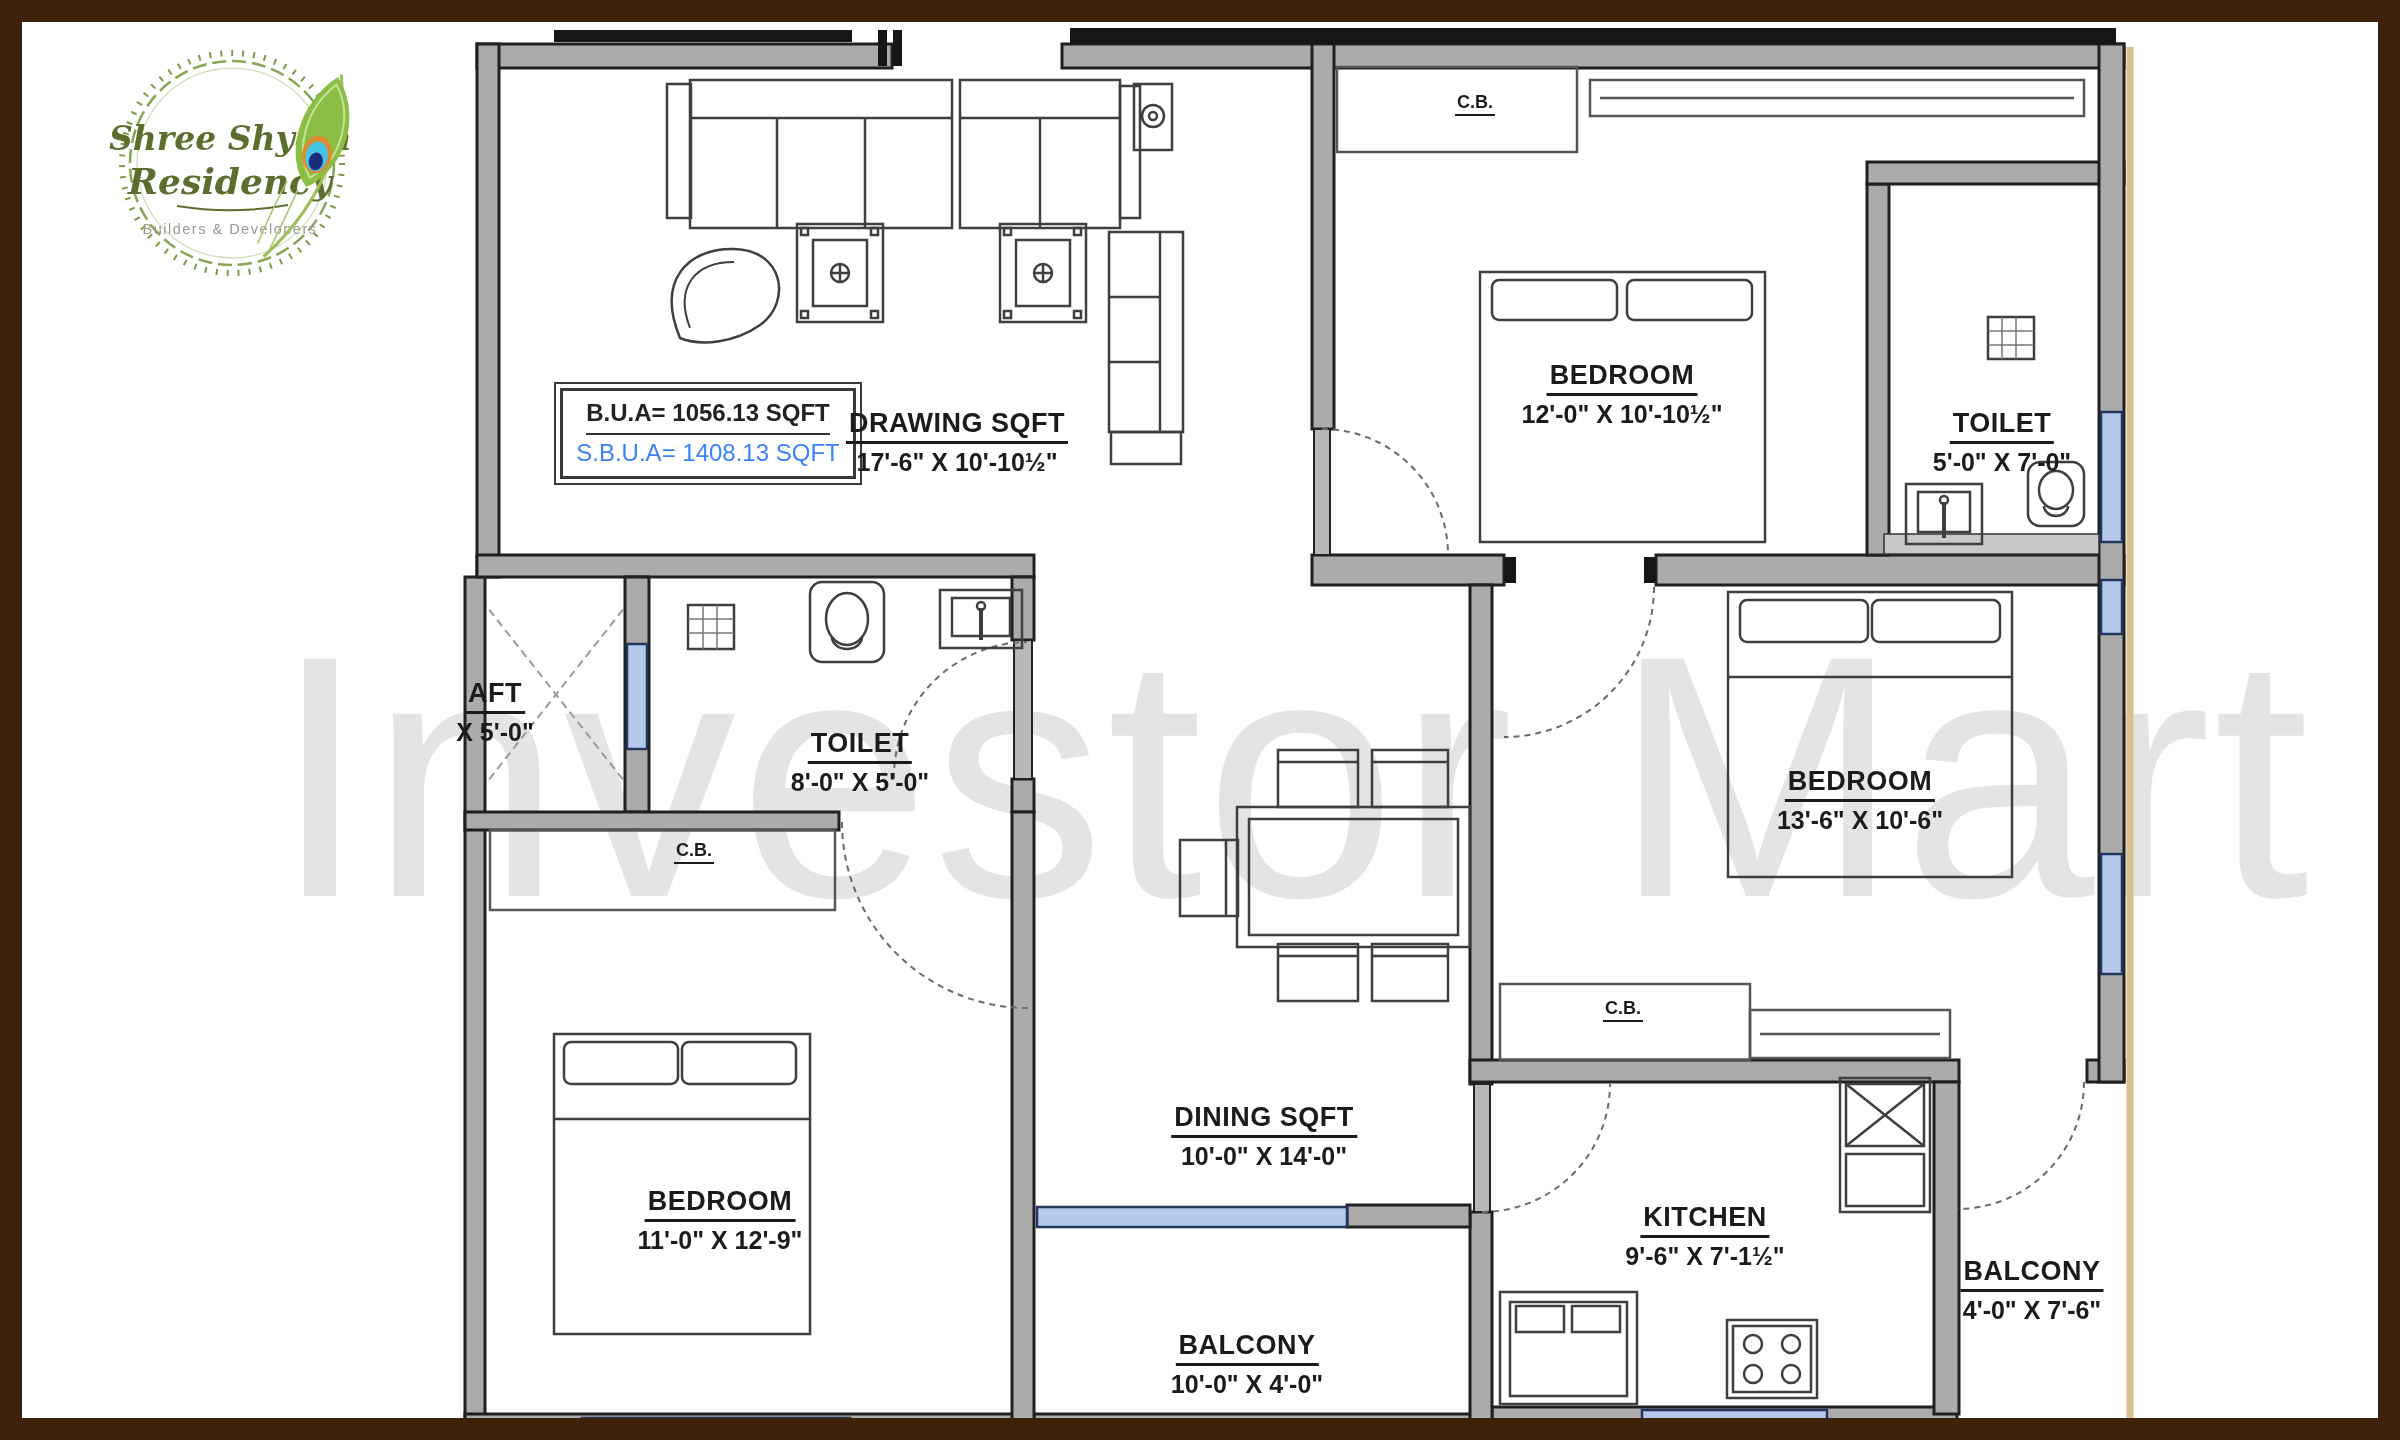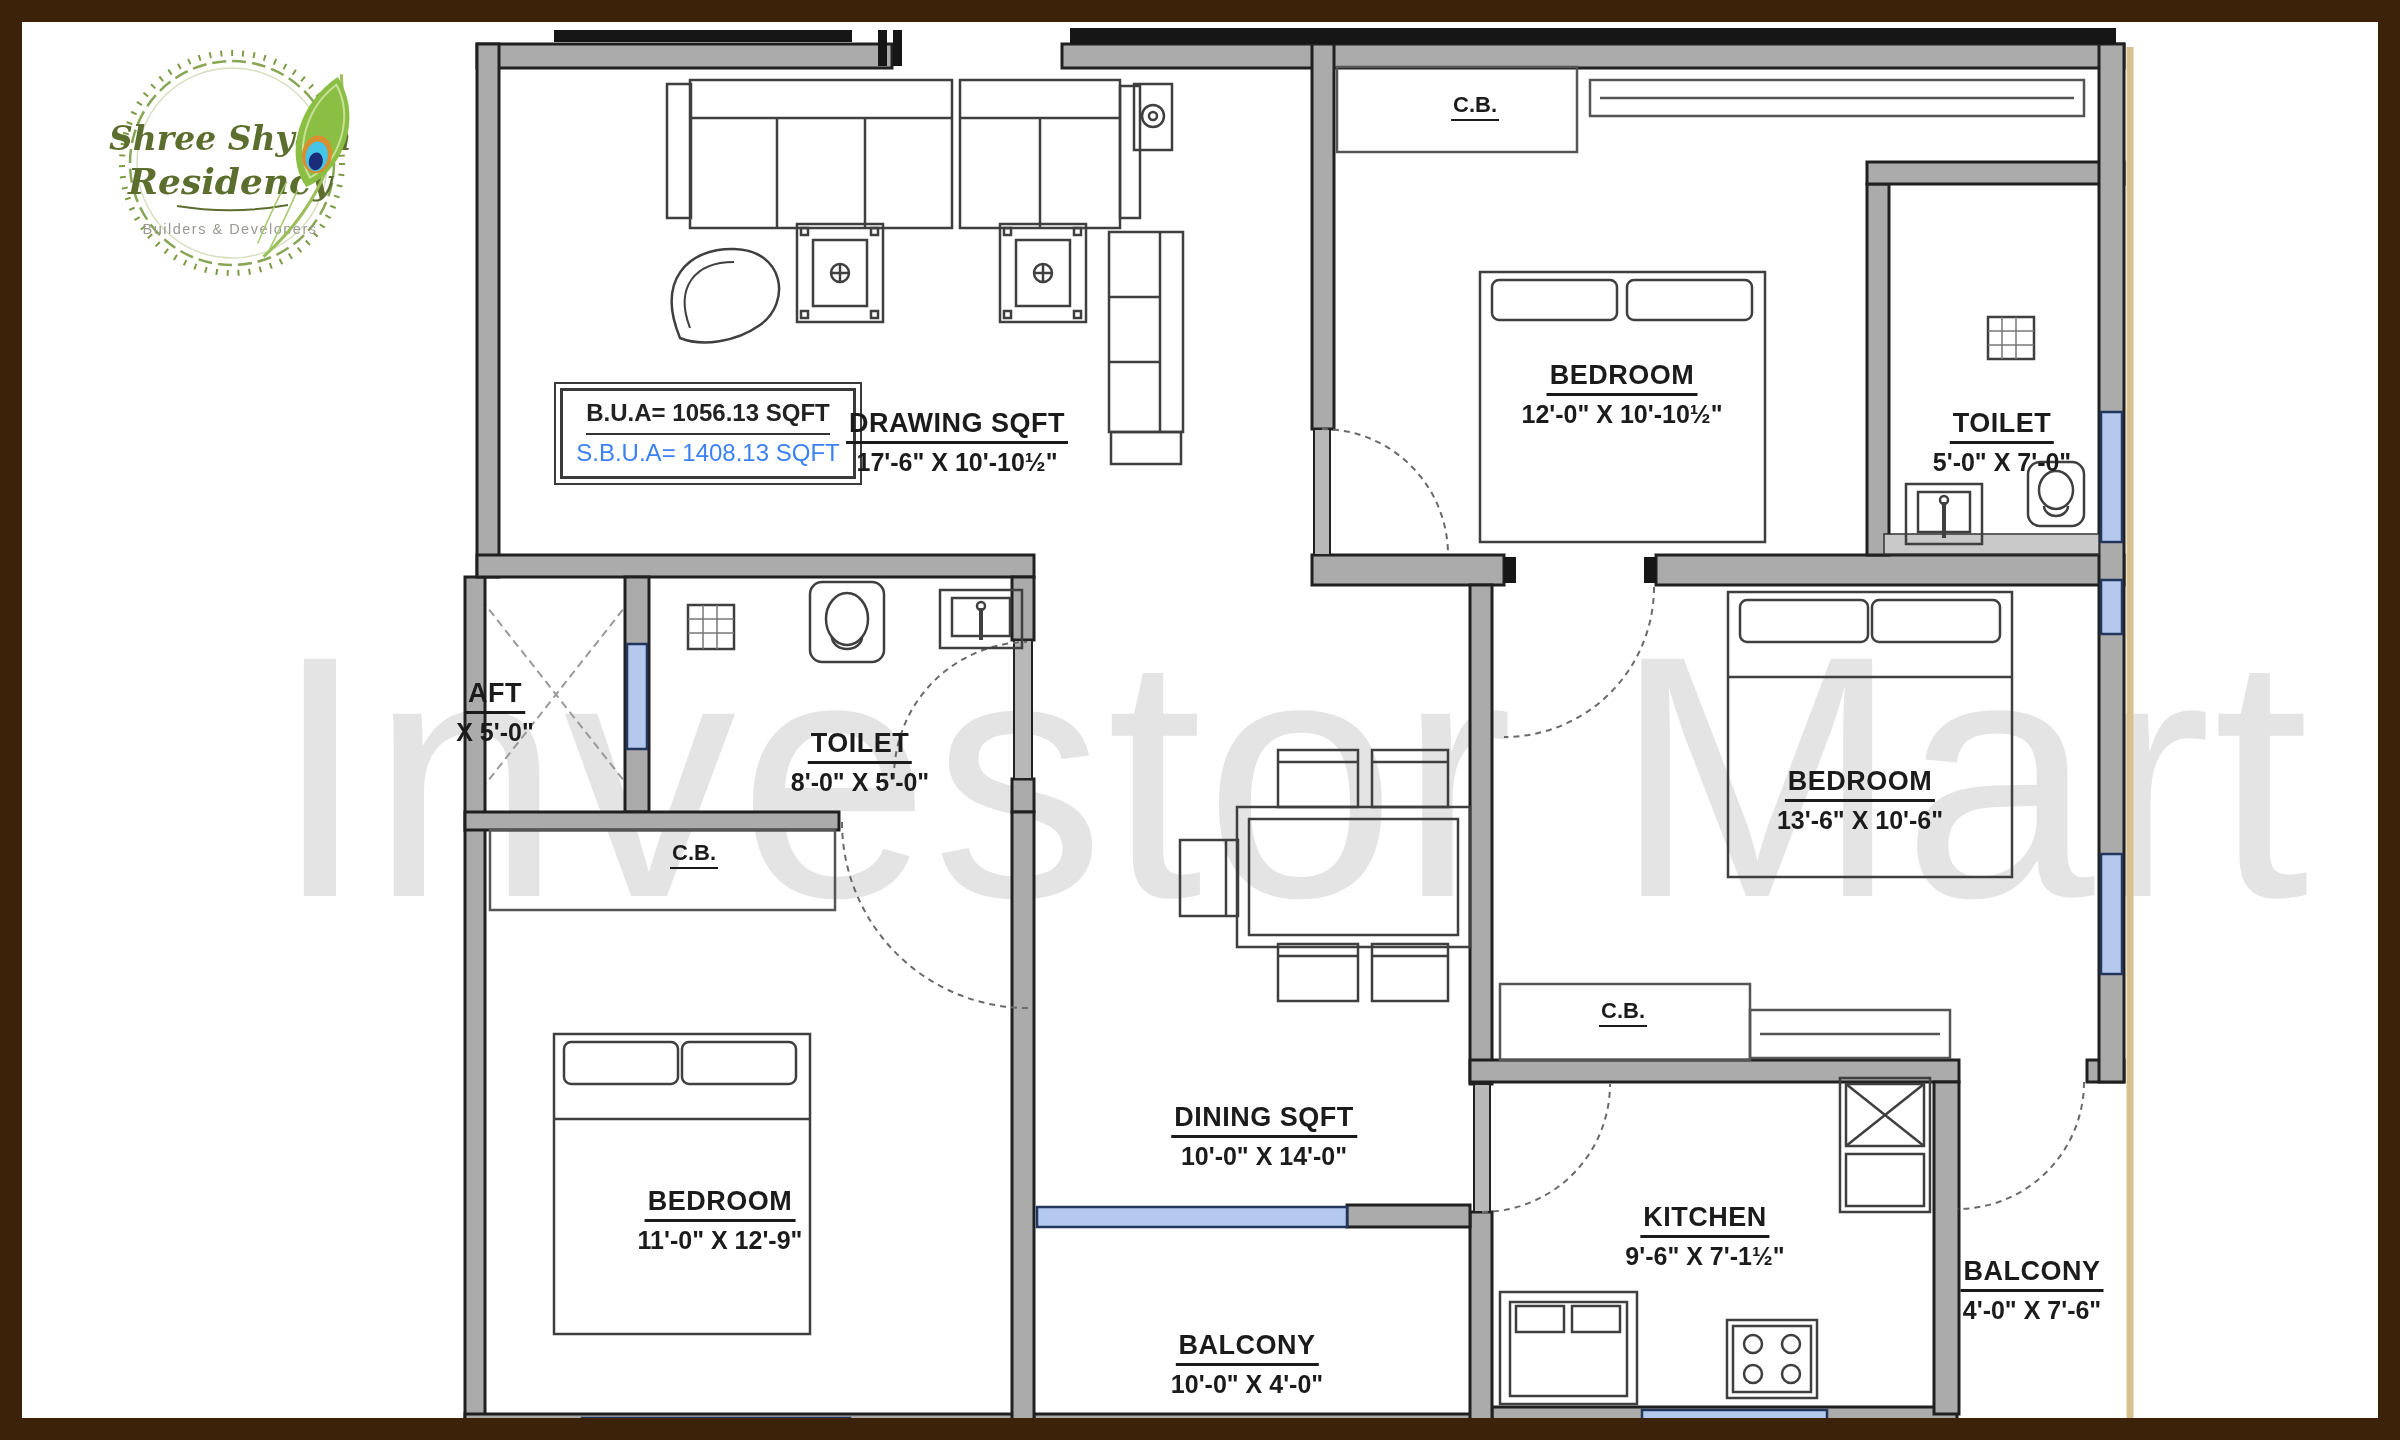--- a/index.html
+++ b/index.html
@@ -9,21 +9,21 @@
   .watermark{position:absolute;left:250px;top:582px;z-index:1;
              font-family:"Liberation Sans",sans-serif;font-size:345px;
              color:#e4e4e4;letter-spacing:2px;white-space:nowrap;line-height:1;}
   svg.plan{position:absolute;left:0;top:0;z-index:2;}
   .room-label{position:absolute;transform:translateX(-50%);text-align:center;z-index:3;
               color:#1b1b1b;font-weight:bold;white-space:nowrap;margin-top:38px;}
   .room-name{display:inline-block;font-size:27px;letter-spacing:.5px;
              border-bottom:3px solid #1b1b1b;padding:0 3px 2px;}
   .room-dims{display:block;font-size:25px;margin-top:4px;}
   .cb-label{position:absolute;transform:translateX(-50%);z-index:3;color:#1b1b1b;font-weight:bold;}
-  .cb-label span{display:inline-block;font-size:22px;border-bottom:2.5px solid #1b1b1b;padding:0 2px 1px;}
+  .cb-label span{display:inline-block;font-size:18px;border-bottom:2.5px solid #1b1b1b;padding:0 2px 1px;}
   .area-box{position:absolute;left:538px;top:366px;width:278px;z-index:3;
             border:3px solid #3a3a3a;outline:2.5px solid #3a3a3a;outline-offset:4px;
             background:transparent;text-align:center;padding:8px 6px 9px;}
   .area-box .l1{display:inline-block;font-size:24px;font-weight:bold;color:#222;
                 border-bottom:2.5px solid #333;padding-bottom:6px;margin-bottom:4px;white-space:nowrap;}
   .area-box .l2{display:block;font-size:24px;font-weight:normal;color:#3b82f6;white-space:nowrap;}
   .logo{position:absolute;left:70px;top:26px;z-index:3;}
 </style>
 </head>
 <body>

